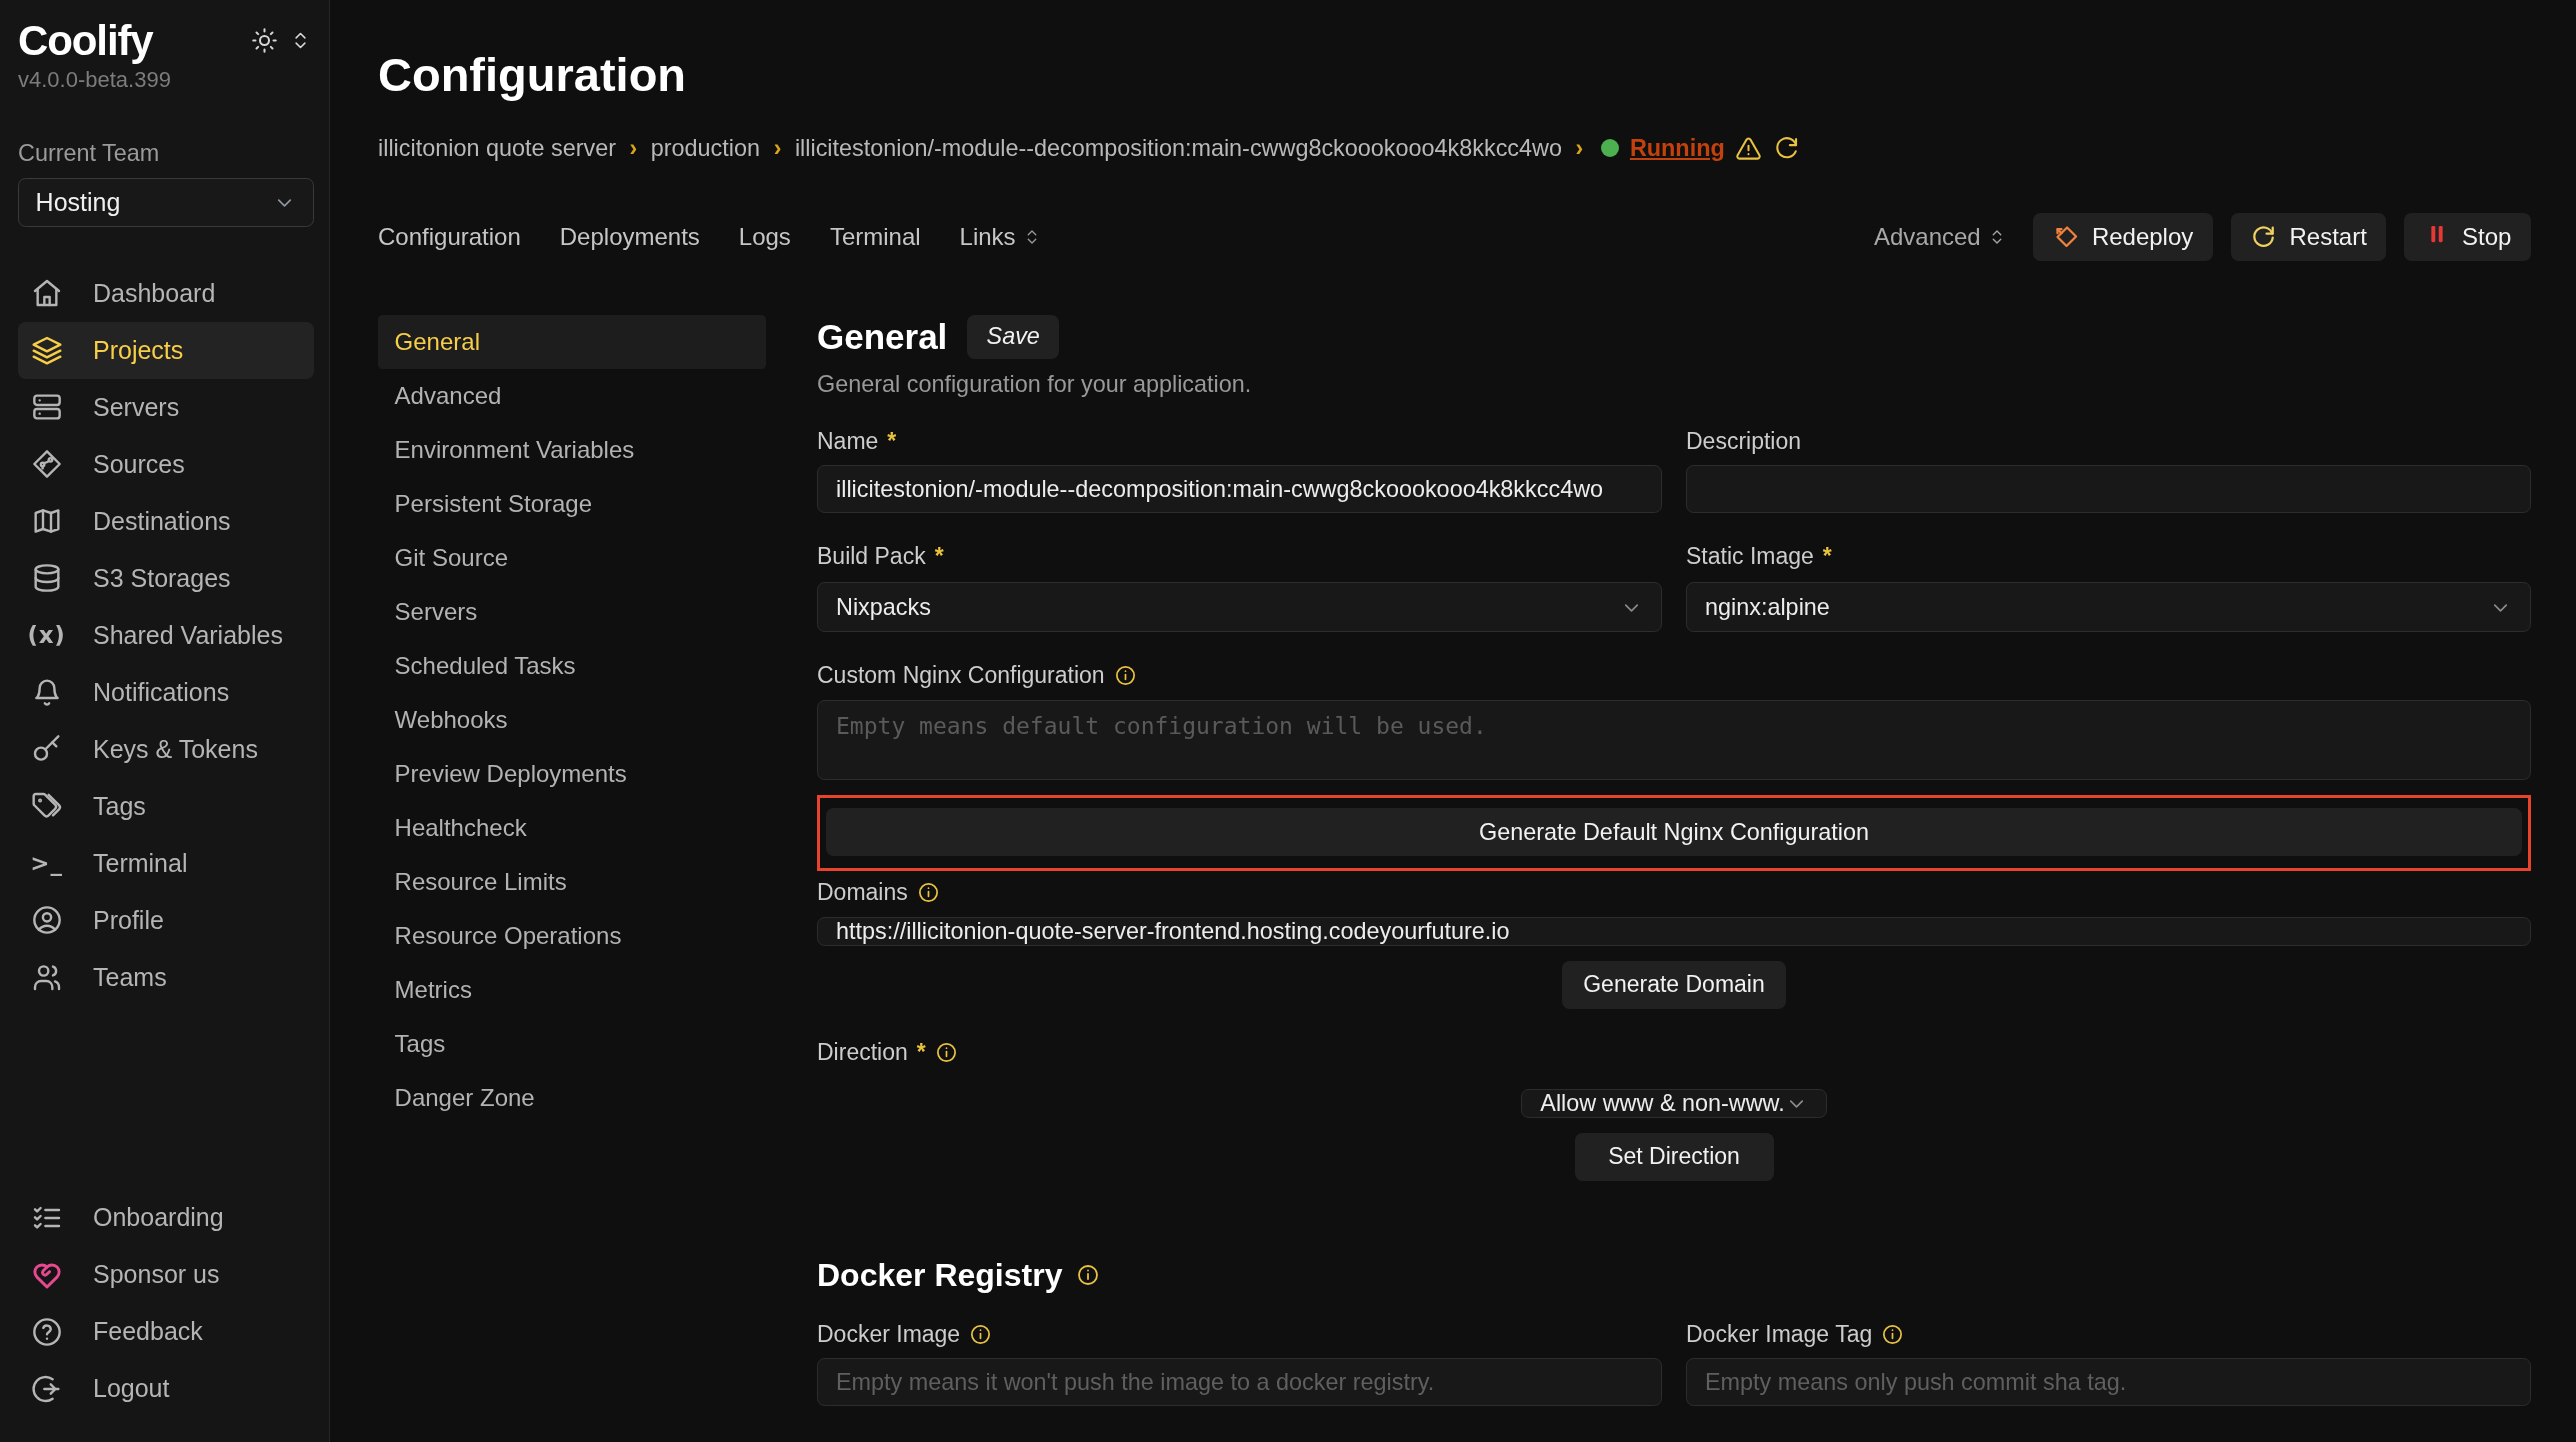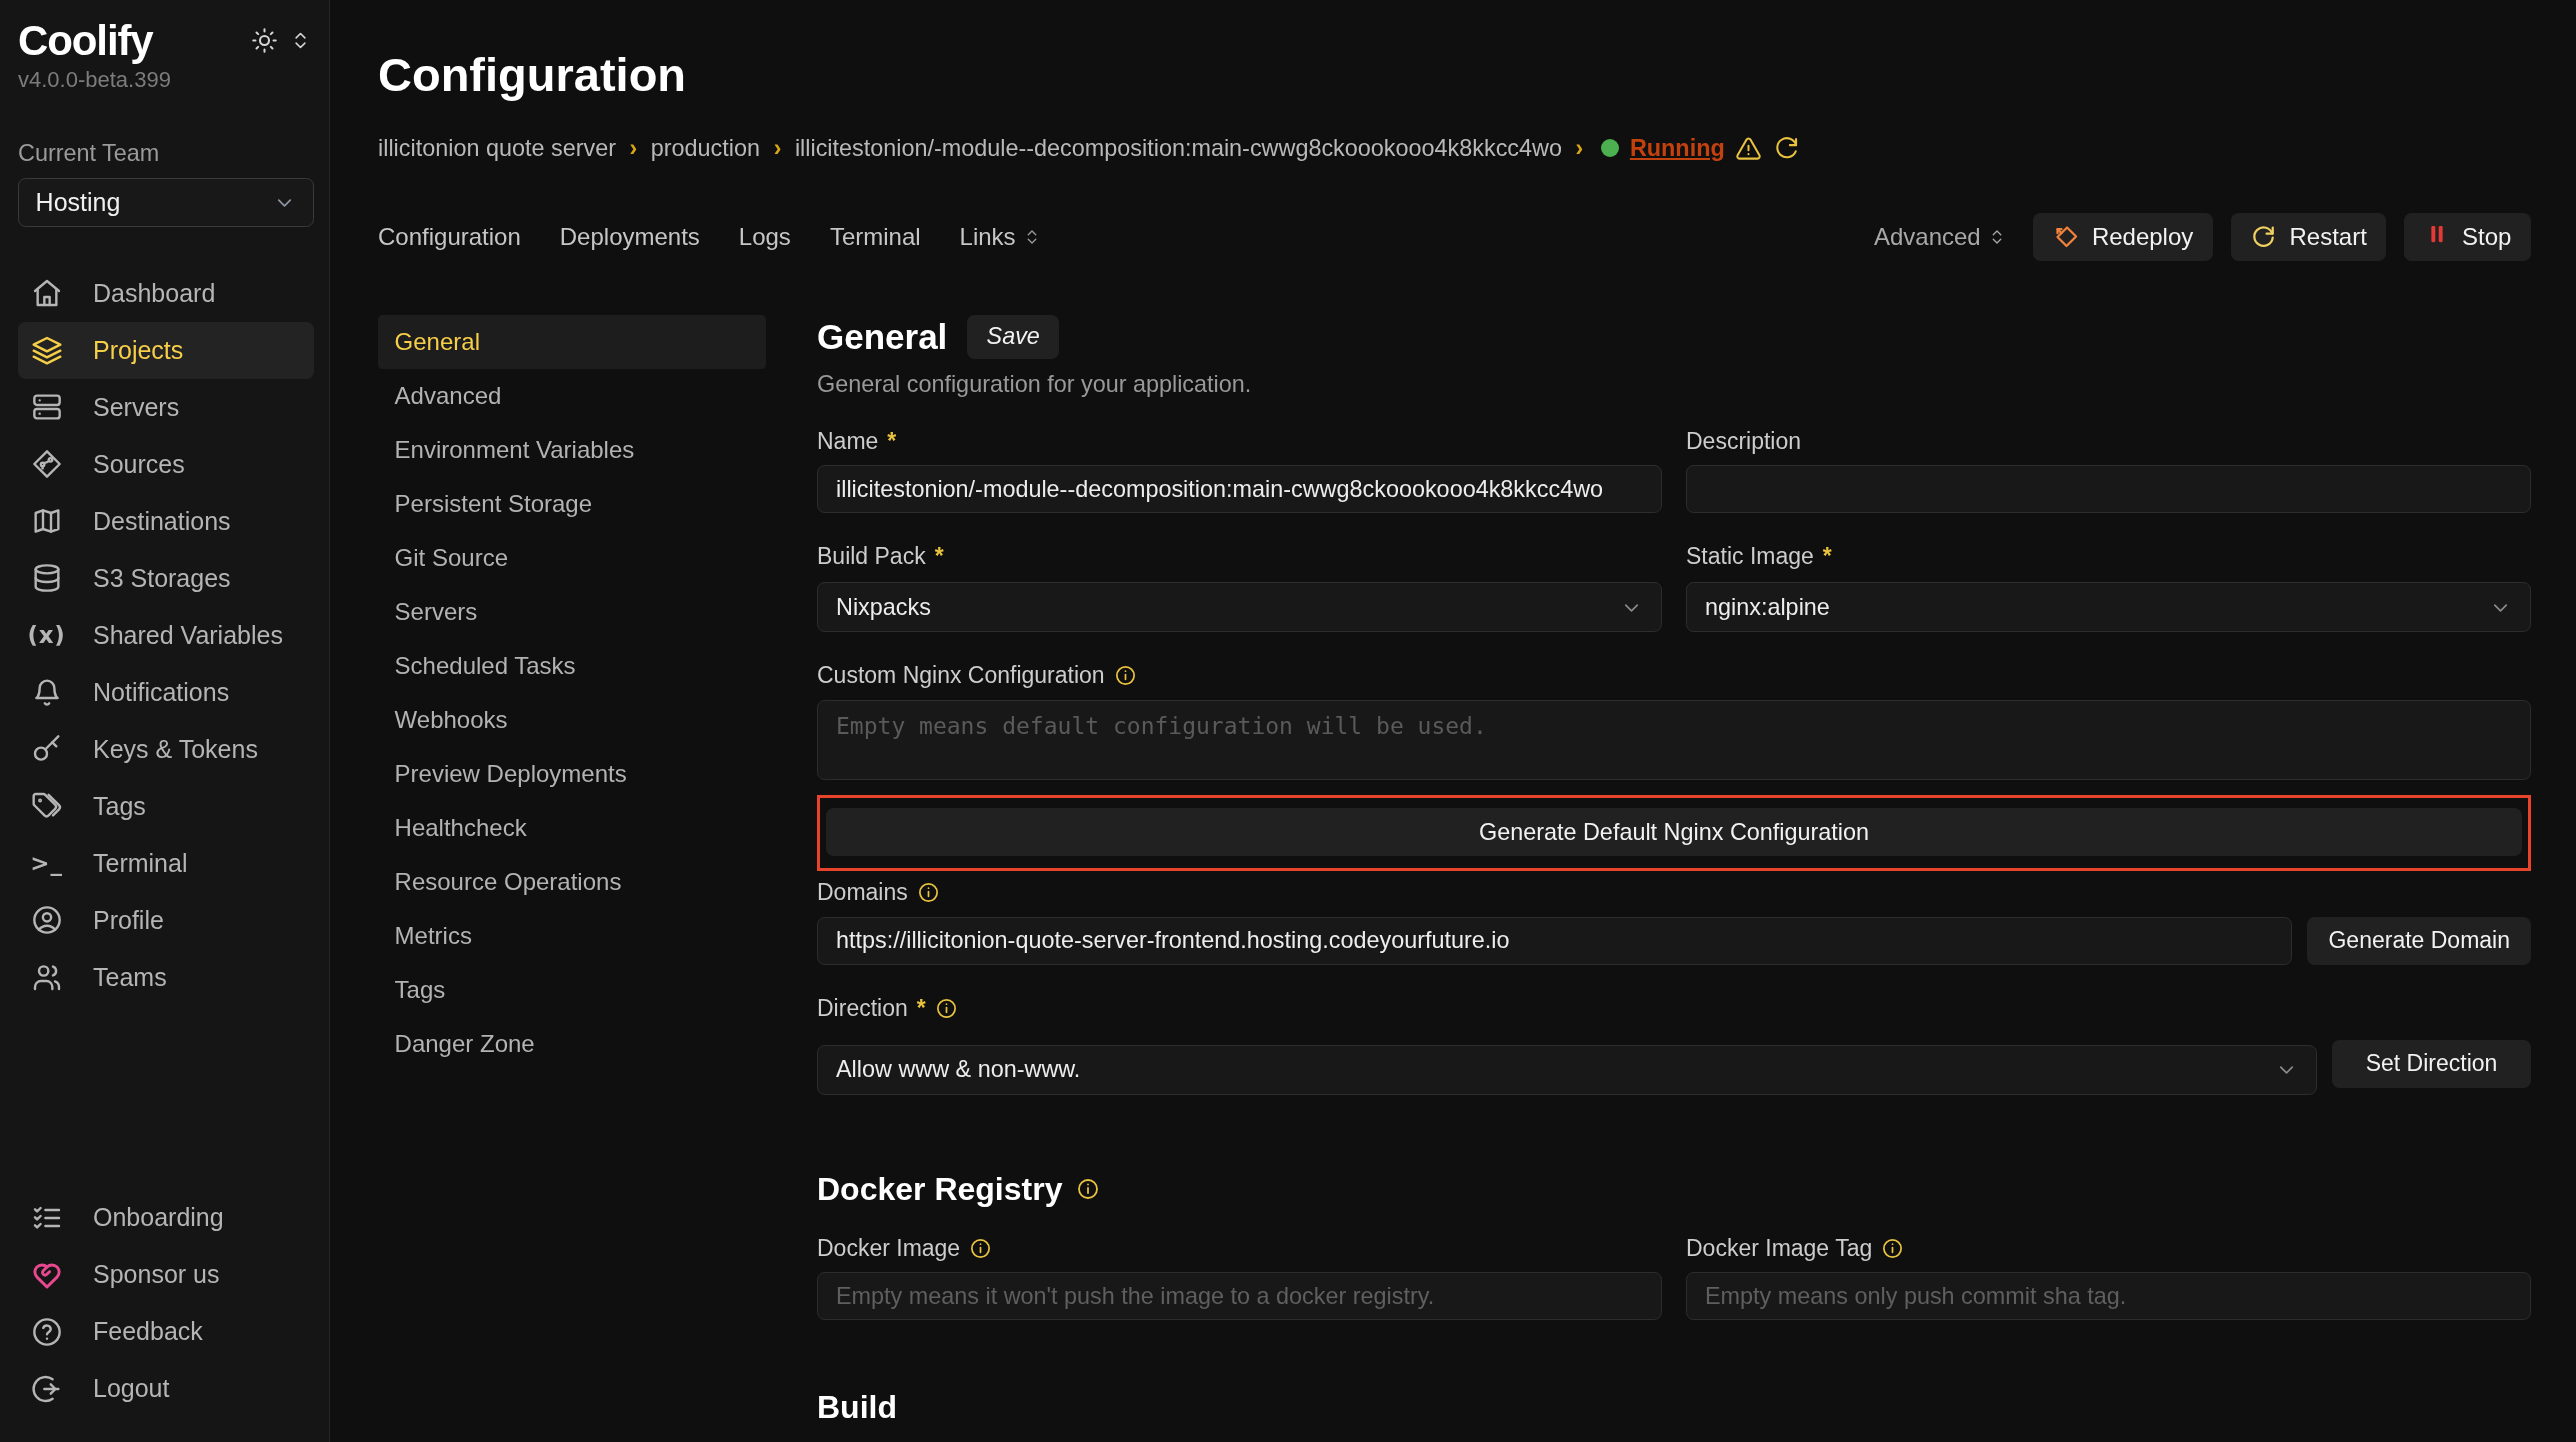--- a/index.html
+++ b/index.html
@@ -79,21 +79,21 @@
     display:flex;align-items:center;justify-content:space-between;font-size:23.4px;color:#ededed;cursor:pointer;margin-top:12px;}
   .select .chev{color:#8a8a8a;}
   .mt40{margin-top:30px;}
   .mt14{margin-top:8px;}
   .textarea{width:100%;box-sizing:border-box;height:80px;background:#181818;border:0.8px solid #2d2d2d;border-radius:7.6px;
     padding:12px 18px;font-family:"DejaVu Sans Mono",monospace;font-size:23px;color:#ededed;resize:none;outline:none;}
   .textarea::placeholder{color:#5a5a5a;}
   .redbox{margin-top:12px;border:3.8px solid #e8442c;padding:10.6px 6px 12px;}
   .genbtn{display:block;width:100%;height:48px;background:#212121;border:none;border-radius:7.6px;color:#f2f2f2;
     font-size:23.4px;font-family:inherit;cursor:pointer;}
-  .inline-row{display:flex;gap:15px;align-items:center;}
+  .inline-row{display:flex;gap:15px;align-items:center;flex-direction:column;}
   .grow{flex:1;min-width:0;}
   .btn-side{flex:none;min-width:199px;height:48px;background:#212121;border:none;border-radius:7.6px;color:#f2f2f2;
     font-size:23px;font-family:inherit;cursor:pointer;padding:0 21px;box-sizing:border-box;}
   .h2{display:flex;align-items:center;gap:13.6px;font-size:32px;font-weight:700;color:#ffffff;margin-top:76px;}
   .h2.tight{margin-top:69px;}
 </style>
 </head>
 <body>
 
 <aside class="sidebar">
@@ -413,20 +413,23 @@
       <div class="subnav-item">
           <span>Webhooks</span>
         </div>
       <div class="subnav-item">
           <span>Preview Deployments</span>
         </div>
       <div class="subnav-item">
           <span>Healthcheck</span>
         </div>
       <div class="subnav-item">
+          <span>Resource Limits</span>
+        </div>
+      <div class="subnav-item">
           <span>Resource Operations</span>
         </div>
       <div class="subnav-item">
           <span>Metrics</span>
         </div>
       <div class="subnav-item">
           <span>Tags</span>
         </div>
       <div class="subnav-item">
           <span>Danger Zone</span>

